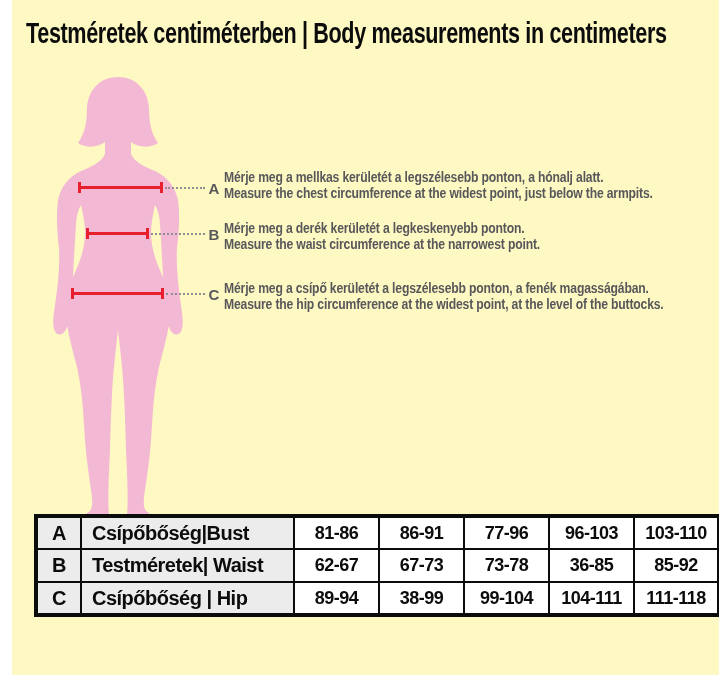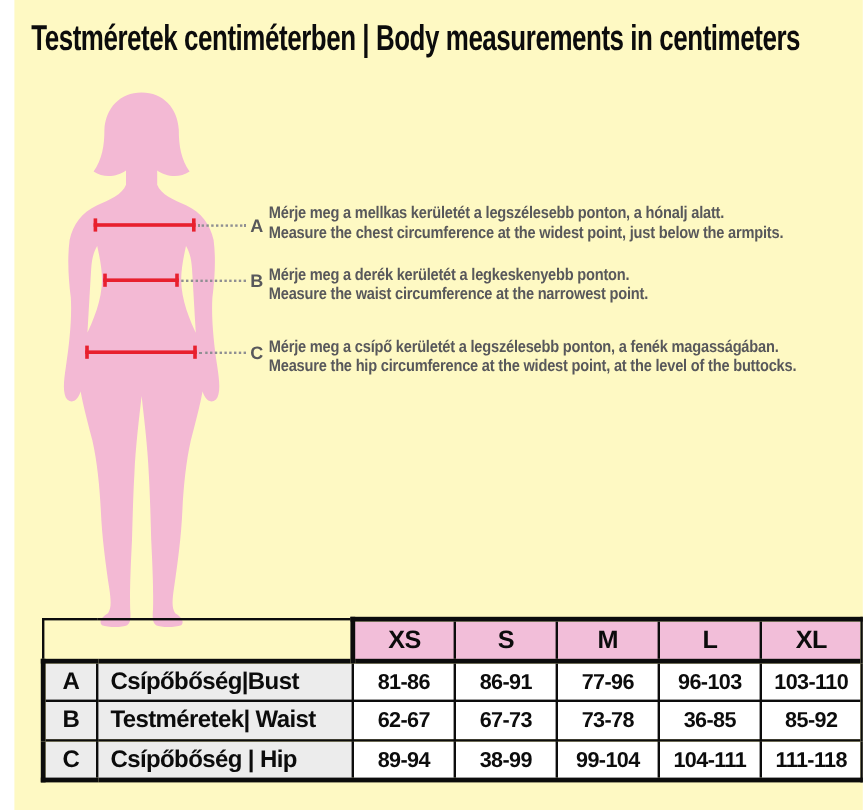--- a/index.html
+++ b/index.html
@@ -152,28 +152,20 @@
     <colgroup>
       <col style="width:45px">
         <col style="width:213px">
       <col style="width:85px">
         <col style="width:85px">
         <col style="width:85px">
       <col style="width:85px">
         <col style="width:85px">
     </colgroup>
     <tbody>
-        <tr class="hdr">
-      <td class="empty" colspan="2"></td>
-      <td class="size first">XS</td>
-      <td class="size">S</td>
-      <td class="size">M</td>
-      <td class="size">L</td>
-      <td class="size">XL</td>
-    </tr>
     <tr class="bodyrow first">
       <td class="letter">A</td>
       <td class="label">Csípőbőség|Bust</td>
       <td>81-86</td>
       <td>86-91</td>
       <td>77-96</td>
       <td>96-103</td>
       <td>103-110</td>
     </tr>
     <tr class="bodyrow">

